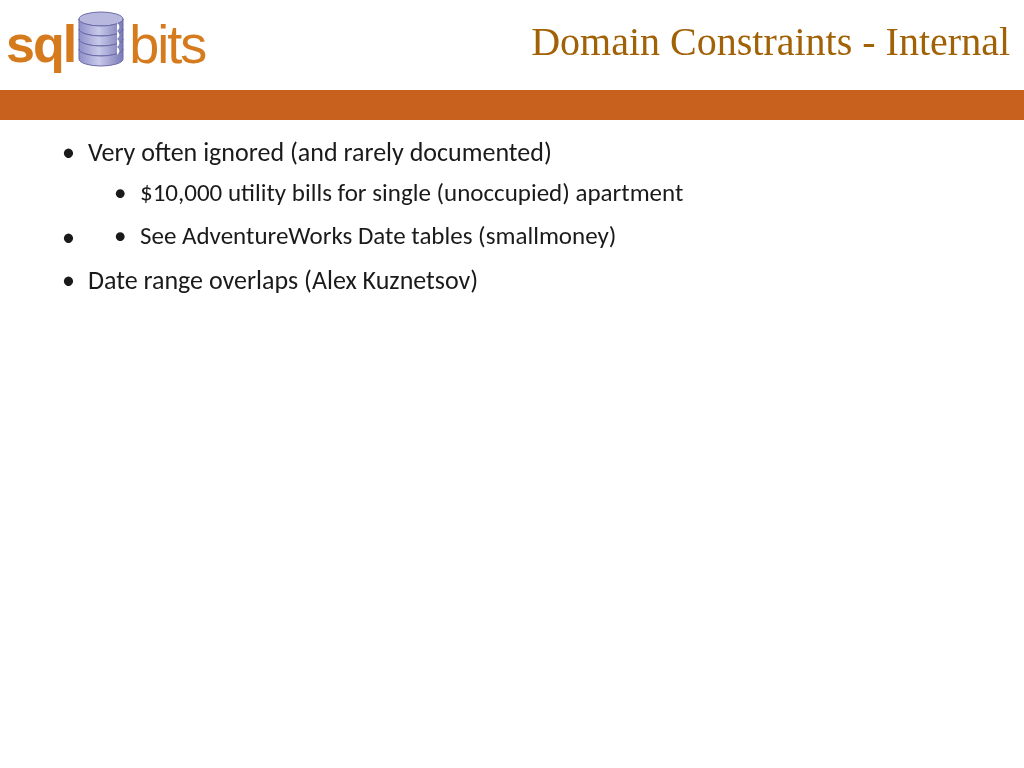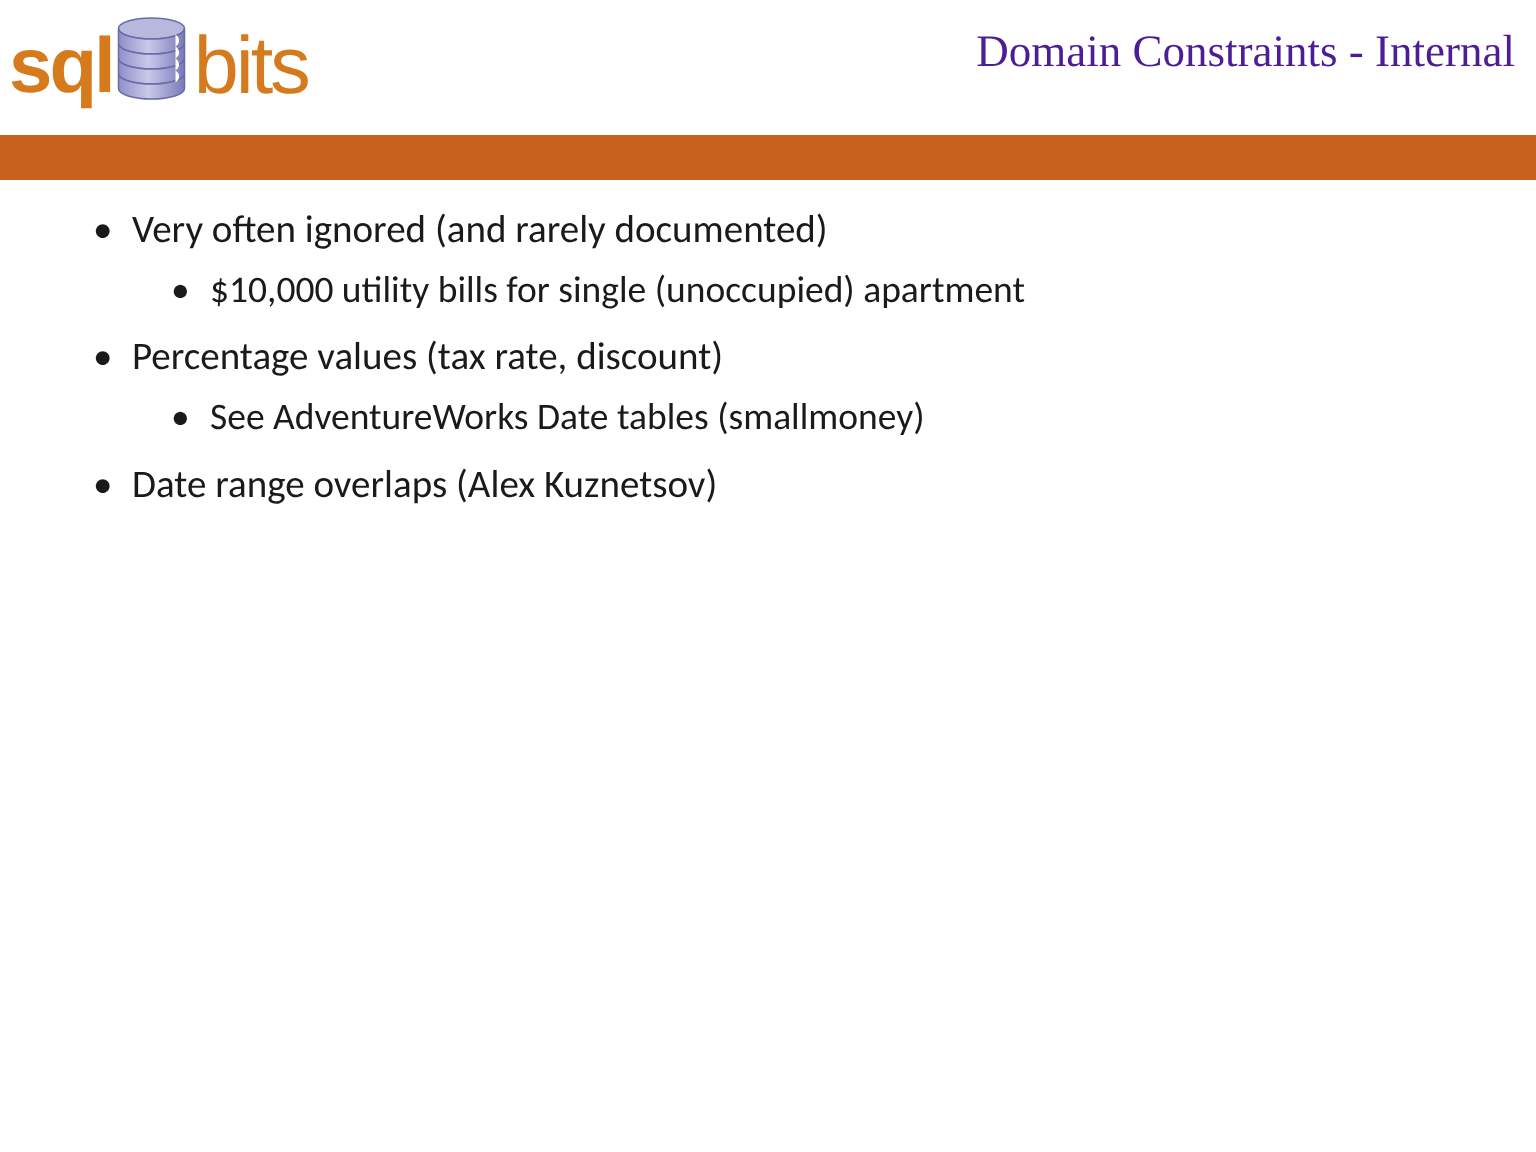--- a/index.html
+++ b/index.html
@@ -5,21 +5,21 @@
   * { margin: 0; padding: 0; box-sizing: border-box; }
   html, body { width: 1024px; height: 768px; background: #fff; font-family: Calibri, "Segoe UI", Arial, sans-serif; overflow: hidden; }
   .slide { position: relative; width: 1024px; height: 768px; }
 
   
   .header { position: relative; height: 90px; }
   .logo { position: absolute; left: 6px; top: 8px; height: 72px; display: flex; align-items: center; }
   .logo-sql { font-family: "Arial Black", Arial, sans-serif; font-weight: 900; font-size: 52px; letter-spacing: -2px; color: #d67a1e; line-height: 1; }
   .logo-bits { font-family: "Arial Black", Arial, sans-serif; font-weight: 400; font-size: 54px; letter-spacing: -2px; color: #d67a1e; line-height: 1; margin-left: 2px; }
   .logo-db { display: inline-block; vertical-align: middle; margin: 0 2px; }
-  .title { position: absolute; right: 14px; top: 18px; font-family: "Times New Roman", Georgia, serif; font-size: 30px; color: #4c1d95; font-weight: 400; }
+  .title { position: absolute; right: 14px; top: 18px; font-family: "Times New Roman", Georgia, serif; font-size: 40px; color: #a16207; font-weight: 400; }
 
   .bar { position: absolute; left: 0; top: 90px; width: 1024px; height: 30px; background: #c8611e; }
 
   
   .content { position: absolute; left: 62px; top: 132px; right: 40px; }
   ul.outer { list-style: none; }
   ul.outer > li { position: relative; padding-left: 26px; font-size: 26px; color: #1a1a1a; line-height: 1.55; margin-bottom: 4px; }
   ul.outer > li::before { content: "•"; position: absolute; left: 0; top: 0; font-size: 26px; color: #1a1a1a; }
   ul.inner { list-style: none; margin-top: 2px; }
   ul.inner > li { position: relative; padding-left: 26px; margin-left: 26px; font-size: 25px; color: #1a1a1a; line-height: 1.55; }
@@ -61,21 +61,20 @@
 
   <div class="content">
     <ul class="outer">
       <li>
         <span>Very often ignored (and rarely documented)</span>
         <ul class="inner">
           <li><span>$10,000 utility bills for single (unoccupied) apartment</span></li>
         </ul>
       </li>
       <li>
-        <span>Percentage values (tax rate, discount)</span>
         <ul class="inner">
           <li><span>See AdventureWorks Date tables (smallmoney)</span></li>
         </ul>
       </li>
       <li>
         <span>Date range overlaps (Alex Kuznetsov)</span>
       </li>
     </ul>
   </div>
 

